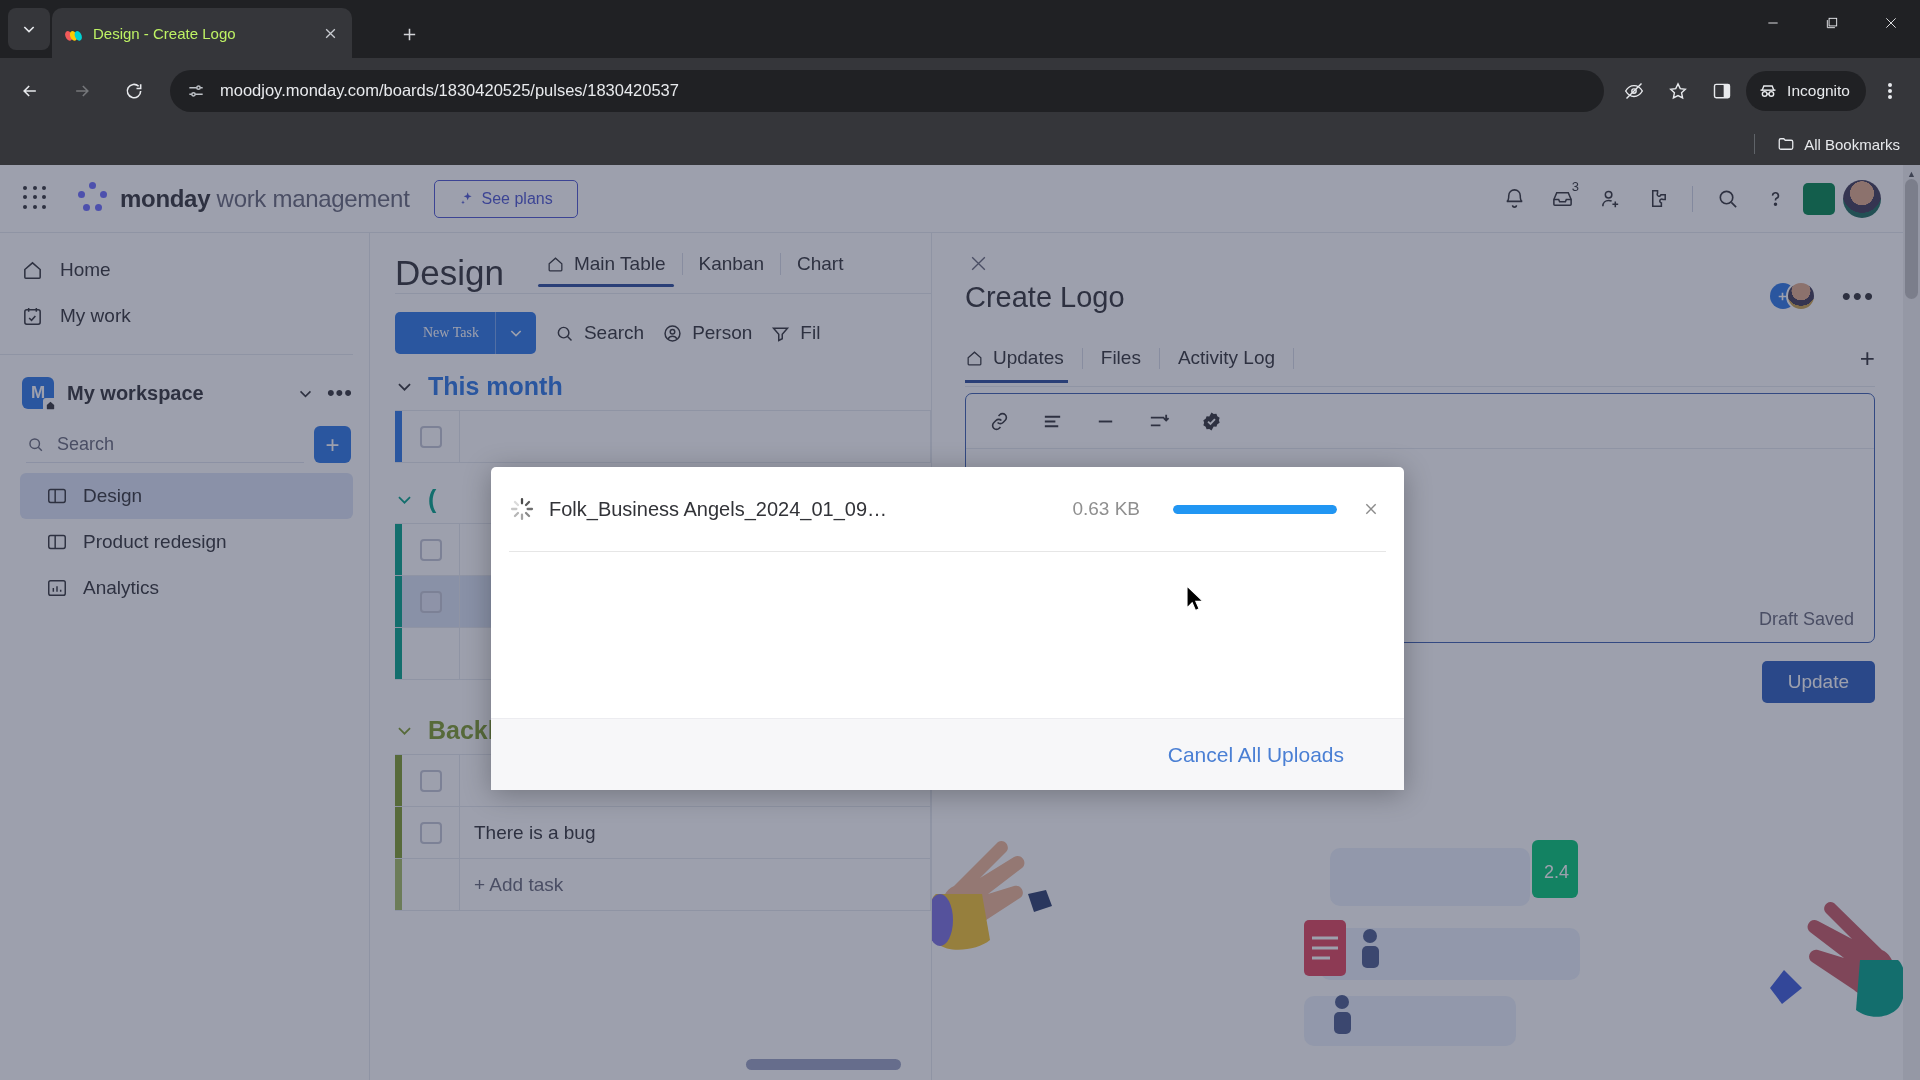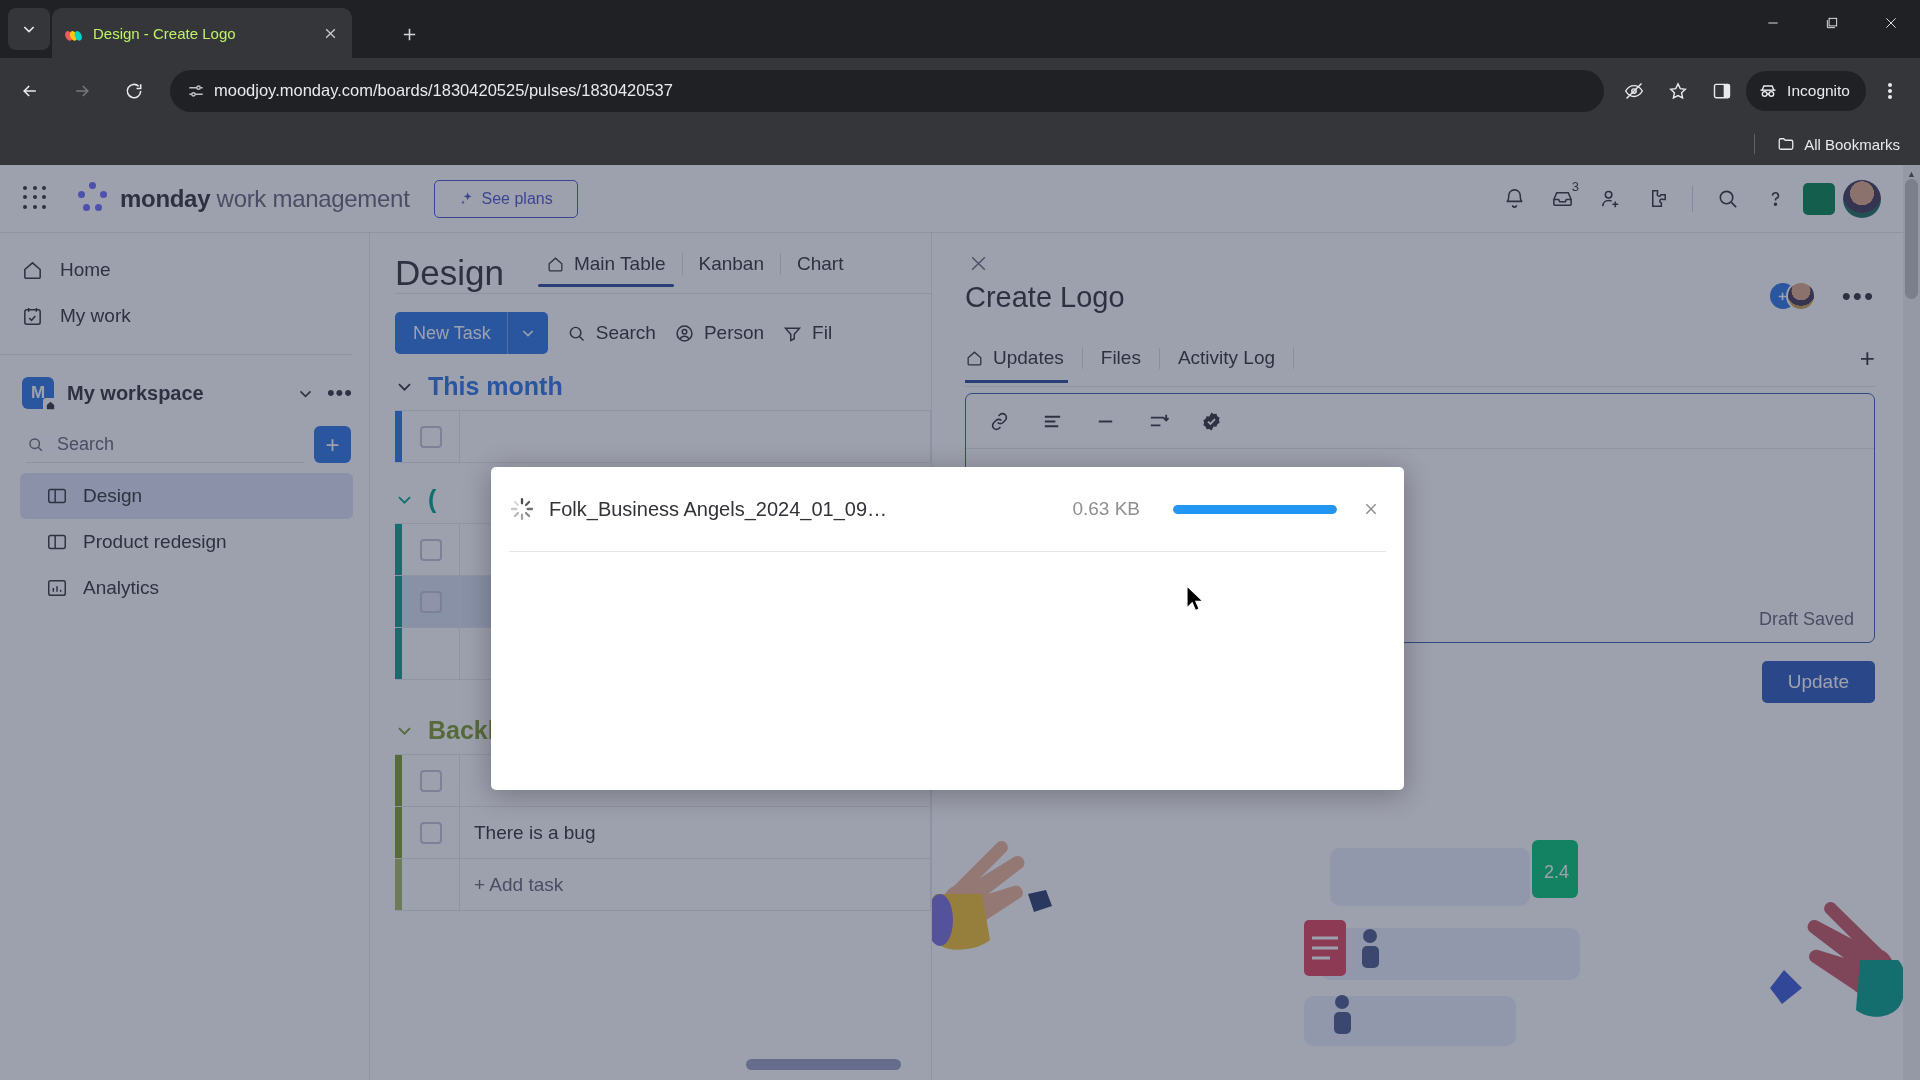--- a/index.html
+++ b/index.html
@@ -47,21 +47,21 @@
     position:absolute; top:58px; left:0; width:1920px; height:65px;
     background:#35363a; display:flex; align-items:center;
   }
   .nav-btn{ width:44px; height:44px; margin-left:8px; display:flex;
             align-items:center; justify-content:center; color:#e8eaed; }
   .nav-btn.dim{ color:#75777a; }
   .nav-btn svg{ width:20px; height:20px; }
   .omnibox{
     flex:1 1 auto; height:42px; background:#202124; border-radius:21px;
     margin-left:14px; margin-right:10px;
-    display:flex; align-items:center; padding:0 16px; gap:8px;
+    display:flex; align-items:center; padding:0 16px; gap:14px;
   }
   .omni-icon{ width:20px; height:20px; color:#bdc1c6; flex:0 0 auto; }
   .omni-url{ color:#e8eaed; font-size:16.5px; white-space:nowrap; overflow:hidden; }
   .tb-icon{ width:40px; height:40px; display:flex; align-items:center;
             justify-content:center; color:#e8eaed; flex:0 0 auto; margin-right:4px; }
   .tb-icon svg{ width:20px; height:20px; }
   .incognito-pill{
     height:40px; border-radius:20px; background:#202124;
     display:flex; align-items:center; gap:9px; padding:0 16px 0 12px;
     color:#e8eaed; font-size:15.5px; margin-right:4px; flex:0 0 auto;
@@ -163,21 +163,21 @@
   .board-tabs{ display:flex; align-items:center; gap:0; padding-bottom:6px; }
   .btab{ font-size:19px; color:#323338; padding:0 16px 12px; display:flex;
          align-items:center; gap:9px; position:relative; white-space:nowrap; }
   .btab svg{ width:19px; height:19px; }
   .btab.active:after{ content:""; position:absolute; left:8px; right:8px; bottom:0;
                       height:3px; background:#2b4c9b; border-radius:2px; }
   .btab-sep{ width:1px; height:22px; background:#d9dce8; margin-bottom:12px; }
   .board-underline{ height:1px; background:#e6e9ef; margin:0 0 0 24px; }
   .board-toolbar{ display:flex; align-items:center; gap:18px; padding:18px 0 18px 24px; }
   .new-task{ height:42px; background:#2b76e5; border-radius:5px; color:#fff;
-             font-size:18px; display:flex; align-items:center; padding-left:18px; }
+             font-size:14px; display:flex; align-items:center; padding-left:28px;font-family:Liberation Serif, serif; }
   .new-task .lbl{ padding-right:16px; }
   .new-task .cv{ border-left:1px solid rgba(255,255,255,.35); height:42px;
                  display:flex; align-items:center; padding:0 12px; }
   .new-task svg{ width:16px; height:16px; }
   .tool{ display:flex; align-items:center; gap:9px; color:#323338; font-size:19px; white-space:nowrap; }
   .tool svg{ width:21px; height:21px; }
 
   .grp{ padding-left:24px; }
   .grp-title{ display:flex; align-items:center; gap:14px; font-size:25px; font-weight:700; }
   .grp-title svg{ width:19px; height:19px; color:#323338; }
@@ -808,17 +808,20 @@
         <i id="progfill" style="width: 100%; background: rgb(33, 150, 243);"></i>
       </div>
       <div class="upl-x">
         <svg viewBox="0 0 24 24" fill="none" stroke="currentColor" stroke-width="2.1">
             <path d="M5 5l14 14M19 5L5 19"></path>
           </svg>
       </div>
     </div>
     <div class="modal-div"></div>
   </div>
+  <div class="modal-foot">
+    <div class="cancel-all">Cancel All Uploads</div>
+  </div>
 </div>
 
 <svg class="cursor" viewBox="0 0 22 30" style="left: 1185px; top: 585px;">
   <path d="M2 1l0 22 5.2-5.2 3.3 7.6 3.6-1.6-3.3-7.4 7.2 0z" fill="#000" stroke="#fff" stroke-width="1.1"></path>
 </svg>
 
 </body></html>

